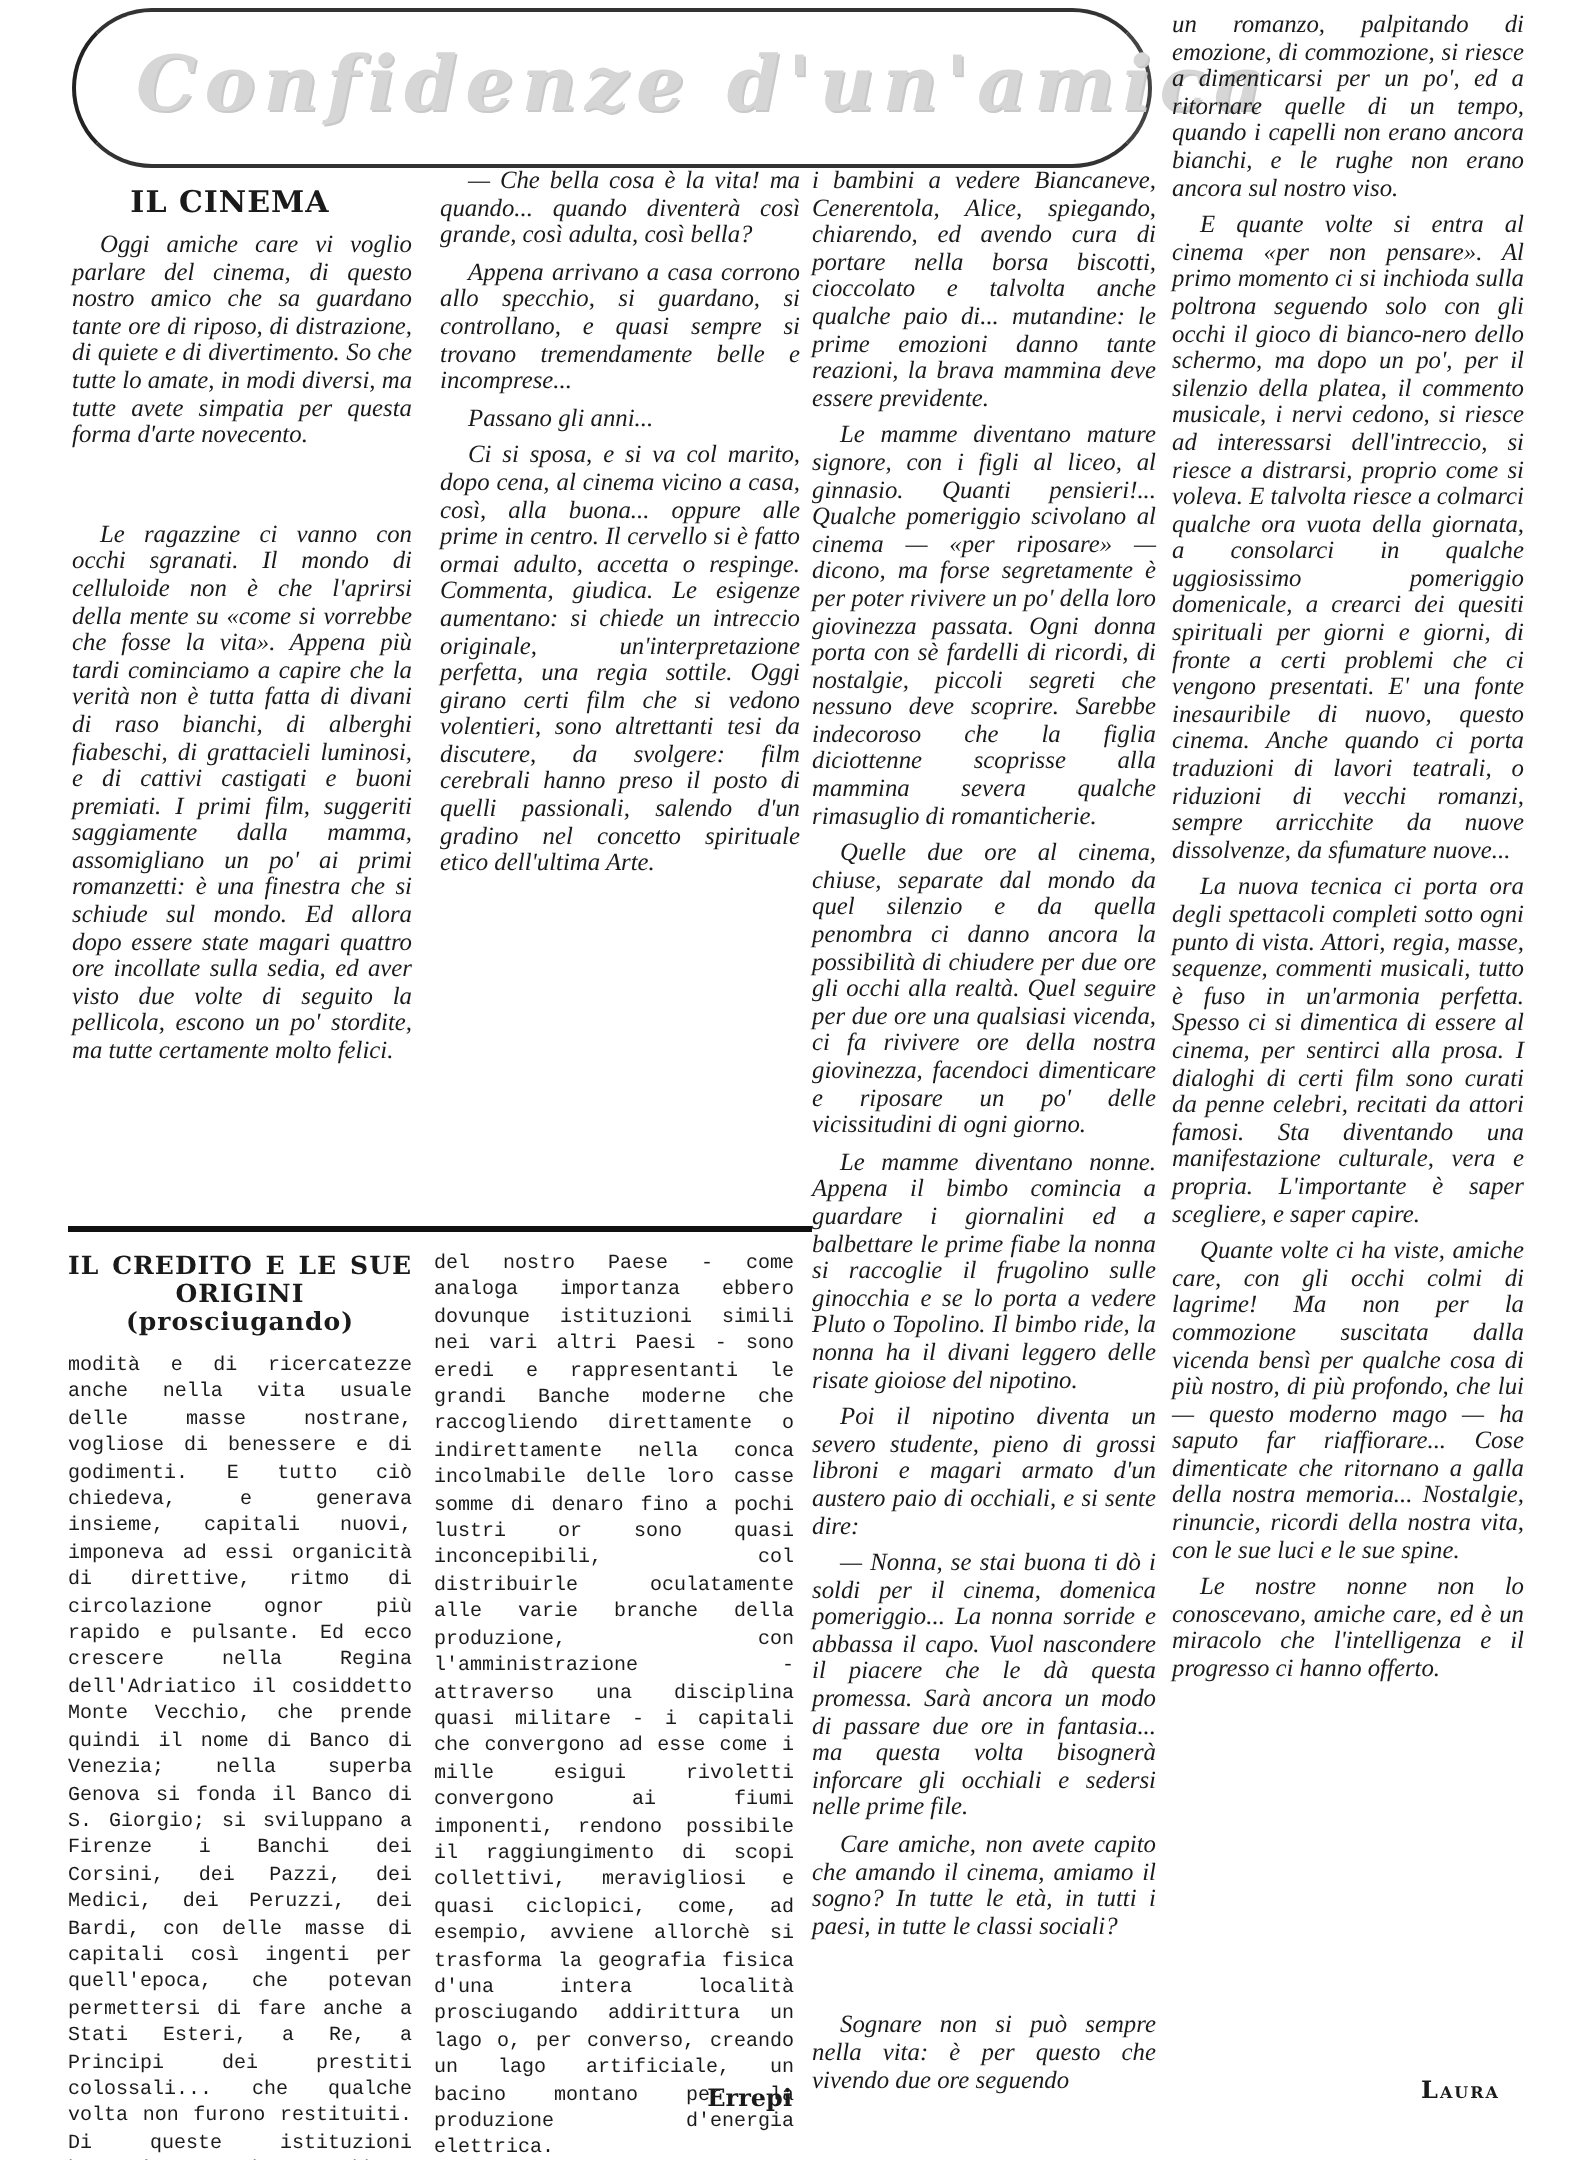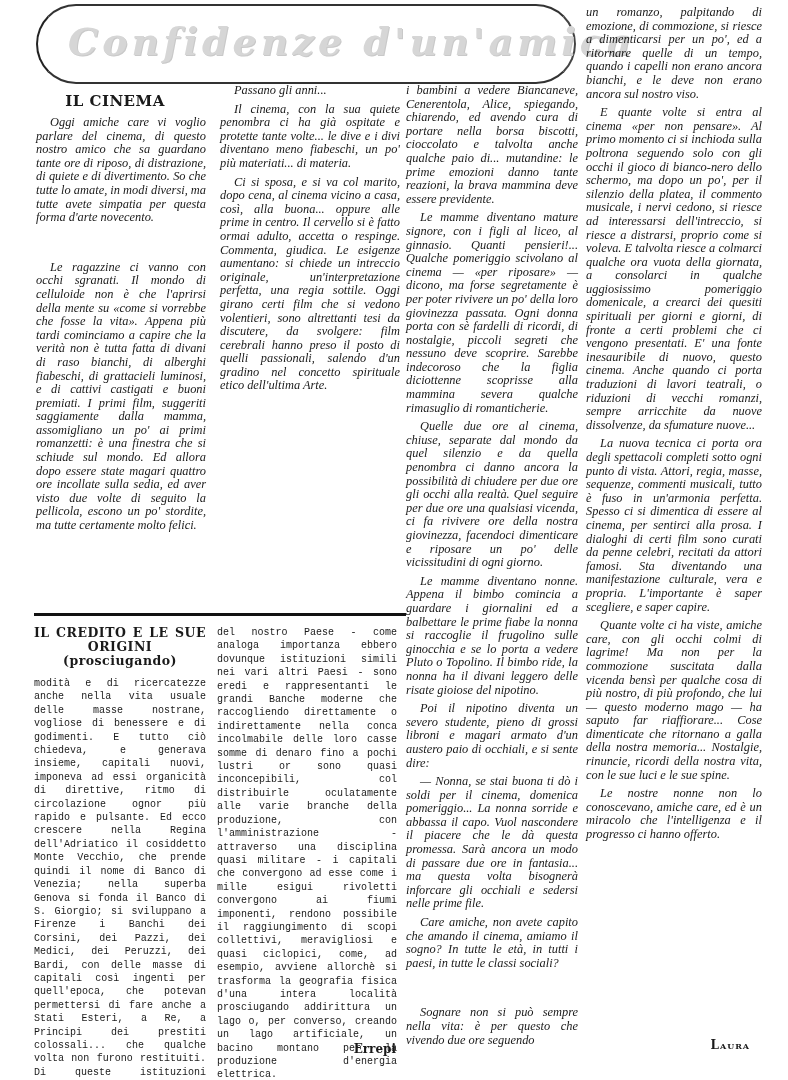--- a/index.html
+++ b/index.html
@@ -40,40 +40,41 @@
 </div>
 
 <div class="abs heading" style="left:24px; top:94px; width:182px; font-size:15px;">IL CINEMA</div>
 
 <div class="abs col" style="left:36px; top:116px; width:170px;">
   <p>Oggi amiche care vi voglio parlare del cinema, di questo nostro amico che sa guardano tante ore di riposo, di distrazione, di quiete e di divertimento. So che tutte lo amate, in modi diversi, ma tutte avete simpatia per questa forma d'arte novecento.</p>
   <p class="nomargin">Le ragazzine ci vanno con occhi sgranati. Il mondo di celluloide non è che l'aprirsi della mente su «come si vorrebbe che fosse la vita». Appena più tardi cominciamo a capire che la verità non è tutta fatta di divani di raso bianchi, di alberghi fiabeschi, di grattacieli luminosi, e di cattivi castigati e buoni premiati. I primi film, suggeriti saggiamente dalla mamma, assomigliano un po' ai primi romanzetti: è una finestra che si schiude sul mondo. Ed allora dopo essere state magari quattro ore incollate sulla sedia, ed aver visto due volte di seguito la pellicola, escono un po' stordite, ma tutte certamente molto felici.</p>
 </div>
 
 <div class="abs col" style="left:220px; top:84px; width:180px;">
+  <p>— Che bella cosa è la vita! ma quando... quando diventerà così grande, così adulta, così bella?</p>
+  <p>Appena arrivano a casa corrono allo specchio, si guardano, si controllano, e quasi sempre si trovano tremendamente belle e incomprese...</p>
   <p>Passano gli anni...</p>
-  <p>Il cinema, con la sua quiete penombra ci ha già ospitate e protette tante volte... le dive e i divi diventano meno fiabeschi, un po' più materiati... di materia.</p>
   <p>Ci si sposa, e si va col marito, dopo cena, al cinema vicino a casa, così, alla buona... oppure alle prime in centro. Il cervello si è fatto ormai adulto, accetta o respinge. Commenta, giudica. Le esigenze aumentano: si chiede un intreccio originale, un'interpretazione perfetta, una regia sottile. Oggi girano certi film che si vedono volentieri, sono altrettanti tesi da discutere, da svolgere: film cerebrali hanno preso il posto di quelli passionali, salendo d'un gradino nel concetto spirituale etico dell'ultima Arte.</p>
 </div>
 
 <div class="abs rule" style="left:34px; top:613px; width:372px;"></div>
 
 <div class="abs col" style="left:406px; top:84px; width:172px;">
   <p class="cont">i bambini a vedere Biancaneve, Cenerentola, Alice, spiegando, chiarendo, ed avendo cura di portare nella borsa biscotti, cioccolato e talvolta anche qualche paio di... mutandine: le prime emozioni danno tante reazioni, la brava mammina deve essere previdente.</p>
   <p>Le mamme diventano mature signore, con i figli al liceo, al ginnasio. Quanti pensieri!... Qualche pomeriggio scivolano al cinema — «per riposare» — dicono, ma forse segretamente è per poter rivivere un po' della loro giovinezza passata. Ogni donna porta con sè fardelli di ricordi, di nostalgie, piccoli segreti che nessuno deve scoprire. Sarebbe indecoroso che la figlia diciottenne scoprisse alla mammina severa qualche rimasuglio di romanticherie.</p>
   <p>Quelle due ore al cinema, chiuse, separate dal mondo da quel silenzio e da quella penombra ci danno ancora la possibilità di chiudere per due ore gli occhi alla realtà. Quel seguire per due ore una qualsiasi vicenda, ci fa rivivere ore della nostra giovinezza, facendoci dimenticare e riposare un po' delle vicissitudini di ogni giorno.</p>
   <p>Le mamme diventano nonne. Appena il bimbo comincia a guardare i giornalini ed a balbettare le prime fiabe la nonna si raccoglie il frugolino sulle ginocchia e se lo porta a vedere Pluto o Topolino. Il bimbo ride, la nonna ha il divani leggero delle risate gioiose del nipotino.</p>
   <p>Poi il nipotino diventa un severo studente, pieno di grossi libroni e magari armato d'un austero paio di occhiali, e si sente dire:</p>
   <p>— Nonna, se stai buona ti dò i soldi per il cinema, domenica pomeriggio... La nonna sorride e abbassa il capo. Vuol nascondere il piacere che le dà questa promessa. Sarà ancora un modo di passare due ore in fantasia... ma questa volta bisognerà inforcare gli occhiali e sedersi nelle prime file.</p>
   <p>Care amiche, non avete capito che amando il cinema, amiamo il sogno? In tutte le età, in tutti i paesi, in tutte le classi sociali?</p>
   <p class="nomargin">Sognare non si può sempre nella vita: è per questo che vivendo due ore seguendo</p>
 </div>
 
 <div class="abs col" style="left:586px; top:6px; width:176px;">
-  <p class="cont">un romanzo, palpitando di emozione, di commozione, si riesce a dimenticarsi per un po', ed a ritornare quelle di un tempo, quando i capelli non erano ancora bianchi, e le deve non erano ancora sul nostro viso.</p>
+  <p class="cont">un romanzo, palpitando di emozione, di commozione, si riesce a dimenticarsi per un po', ed a ritornare quelle di un tempo, quando i capelli non erano ancora bianchi, e le rughe non erano ancora sul nostro viso.</p>
   <p>E quante volte si entra al cinema «per non pensare». Al primo momento ci si inchioda sulla poltrona seguendo solo con gli occhi il gioco di bianco-nero dello schermo, ma dopo un po', per il silenzio della platea, il commento musicale, i nervi cedono, si riesce ad interessarsi dell'intreccio, si riesce a distrarsi, proprio come si voleva. E talvolta riesce a colmarci qualche ora vuota della giornata, a consolarci in qualche uggiosissimo pomeriggio domenicale, a crearci dei quesiti spirituali per giorni e giorni, di fronte a certi problemi che ci vengono presentati. E' una fonte inesauribile di nuovo, questo cinema. Anche quando ci porta traduzioni di lavori teatrali, o riduzioni di vecchi romanzi, sempre arricchite da nuove dissolvenze, da sfumature nuove...</p>
   <p>La nuova tecnica ci porta ora degli spettacoli completi sotto ogni punto di vista. Attori, regia, masse, sequenze, commenti musicali, tutto è fuso in un'armonia perfetta. Spesso ci si dimentica di essere al cinema, per sentirci alla prosa. I dialoghi di certi film sono curati da penne celebri, recitati da attori famosi. Sta diventando una manifestazione culturale, vera e propria. L'importante è saper scegliere, e saper capire.</p>
   <p>Quante volte ci ha viste, amiche care, con gli occhi colmi di lagrime! Ma non per la commozione suscitata dalla vicenda bensì per qualche cosa di più nostro, di più profondo, che lui — questo moderno mago — ha saputo far riaffiorare... Cose dimenticate che ritornano a galla della nostra memoria... Nostalgie, rinuncie, ricordi della nostra vita, con le sue luci e le sue spine.</p>
   <p>Le nostre nonne non lo conoscevano, amiche care, ed è un miracolo che l'intelligenza e il progresso ci hanno offerto.</p>
 </div>
 <div class="abs signature smallcaps" style="left:640px; top:1038px; width:110px;">Laura</div>
 
 <div class="abs heading" style="left:34px; top:626px; width:172px;">
   <div style="text-align:justify; text-align-last:justify;">IL CREDITO E LE SUE</div>
   <div>ORIGINI</div>

